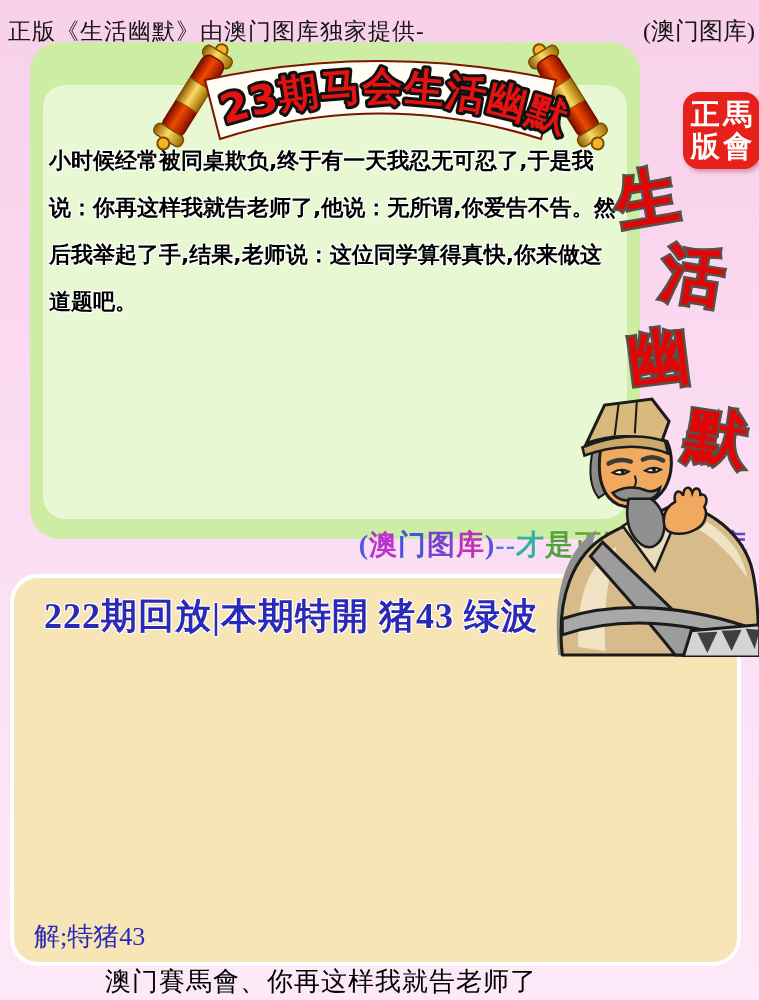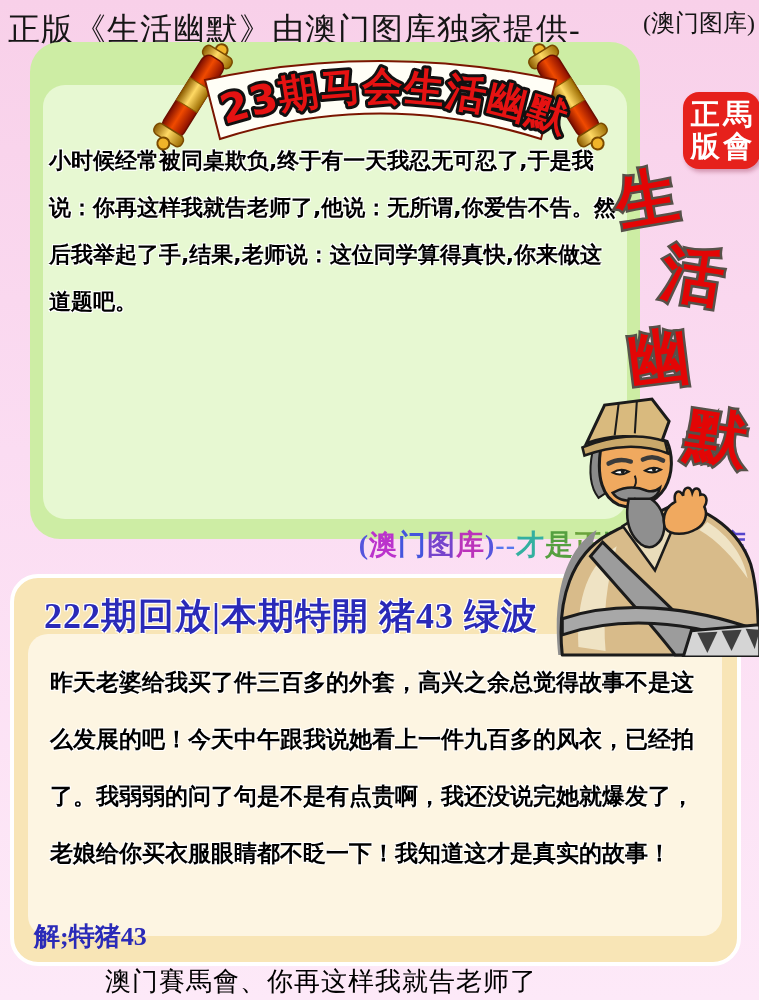--- a/index.html
+++ b/index.html
@@ -2,22 +2,22 @@
 <html><head>
 <meta charset="utf-8">
 <style>
   html,body{margin:0;padding:0;}
   .page{
     position:relative;width:759px;height:1000px;overflow:hidden;
     background:linear-gradient(180deg,#f8d0e9 0%,#fbdcf2 45%,#fde9f8 100%);
     font-family:"Liberation Serif","DejaVu Serif",serif;
   }
   
-  .topbar-left{position:absolute;left:8px;top:8px;font-size:32px;color:#151515;letter-spacing:1px;}
-  .topbar-right{position:absolute;right:4px;top:7px;font-size:24px;color:#151515;margin-left:9px;}
+  .topbar-left{position:absolute;left:8px;top:16px;font-size:23px;color:#151515;letter-spacing:1px;}
+  .topbar-right{position:absolute;right:4px;top:15px;font-size:24px;color:#151515;margin-left:9px;}
   
   .joke-outer{position:absolute;left:30px;top:42px;width:610px;height:497px;
     background:#cdeda4;border-radius:30px;}
   .joke-inner{position:absolute;left:13px;top:43px;width:584px;height:434px;
     background:#e7f8d2;border-radius:22px;}
   .joke-text{position:absolute;left:6px;top:52px;width:572px;
     font-family:"DejaVu Sans","Liberation Sans",sans-serif;
     font-size:22px;font-weight:bold;color:#000;line-height:47px;
     text-shadow:1px 1px 0 #fff,-1px -1px 0 #fff,1px -1px 0 #fff,-1px 1px 0 #fff;}
   
@@ -48,21 +48,21 @@
     background:#f8e5b6;border:4px solid #ffffff;border-radius:28px;box-sizing:border-box;z-index:3;}
   .replay-header{position:absolute;left:30px;top:14px;font-size:36px;font-weight:bold;color:#2a2ab8;
     letter-spacing:1px;
     text-shadow:1px 1px 0 #fff,-1px -1px 0 #fff,1px -1px 0 #fff,-1px 1px 0 #fff;}
   .story-panel{position:absolute;left:14px;top:56px;width:694px;height:302px;
     background:#fdf5e2;border-radius:20px;}
   .story-text{padding:20px 22px 0 22px;
     font-family:"DejaVu Sans","Liberation Sans",sans-serif;
     font-size:23px;font-weight:600;color:#000;line-height:57px;
     text-shadow:1px 1px 0 #fff,-1px -1px 0 #fff,1px -1px 0 #fff,-1px 1px 0 #fff;}
-  .answer{position:absolute;left:20px;bottom:8px;font-size:26px;font-weight:bold;color:#2a2ab8;}
+  .answer{position:absolute;left:20px;bottom:8px;font-size:26px;font-weight:normal;color:#2a2ab8;}
   
   .footer{position:absolute;left:105px;top:964px;font-size:26px;color:#000;letter-spacing:1px;}
 </style>
 </head>
 <body>
 
 <div class="page">
 
   <div class="topbar-left">正版《生活幽默》由澳门图库独家提供-</div>
   <div class="topbar-right">(澳门图库)</div>
@@ -121,23 +121,20 @@
       <span>會</span>
     </div>
 
   <span class="vchar v0" style="color: rgb(227, 5, 5);">生</span>
   <span class="vchar v1" style="color: rgb(227, 5, 5);">活</span>
   <span class="vchar v2" style="color: rgb(227, 5, 5);">幽</span>
   <span class="vchar v3" style="color: rgb(227, 5, 5);">默</span>
 
   <div class="replay-box">
     <div class="replay-header">222期回放|本期特開 猪43 绿波</div>
-    <div class="story-panel">
-      <div class="story-text">昨天老婆给我买了件三百多的外套，高兴之余总觉得故事不是这么发展的吧！今天中午跟我说她看上一件九百多的风衣，已经拍了。我弱弱的问了句是不是有点贵啊，我还没说完她就爆发了，老娘给你买衣服眼睛都不眨一下！我知道这才是真实的故事！</div>
-    </div>
     <div class="answer">解;特猪43</div>
   </div>
 
   <svg class="cartoon" viewBox="0 0 202 264">
 
     <path d="M 2,262 C -4,205 8,158 40,138 L 34,158 C 16,190 12,228 13,262 Z" fill="#8f8f8f"></path>
 
     <path d="M 6,262 C 0,206 16,162 52,142 C 74,130 92,124 102,120 L 118,112 C 152,116 182,140 193,172 C 199,192 201,225 201,262 Z" fill="#d8bb8a" stroke="#1b1b1b" stroke-width="3" stroke-linejoin="round"></path>
 
     <path d="M 22,254 C 20,204 32,172 60,154 C 50,190 46,224 49,258 Z" fill="#efe3c4"></path>

